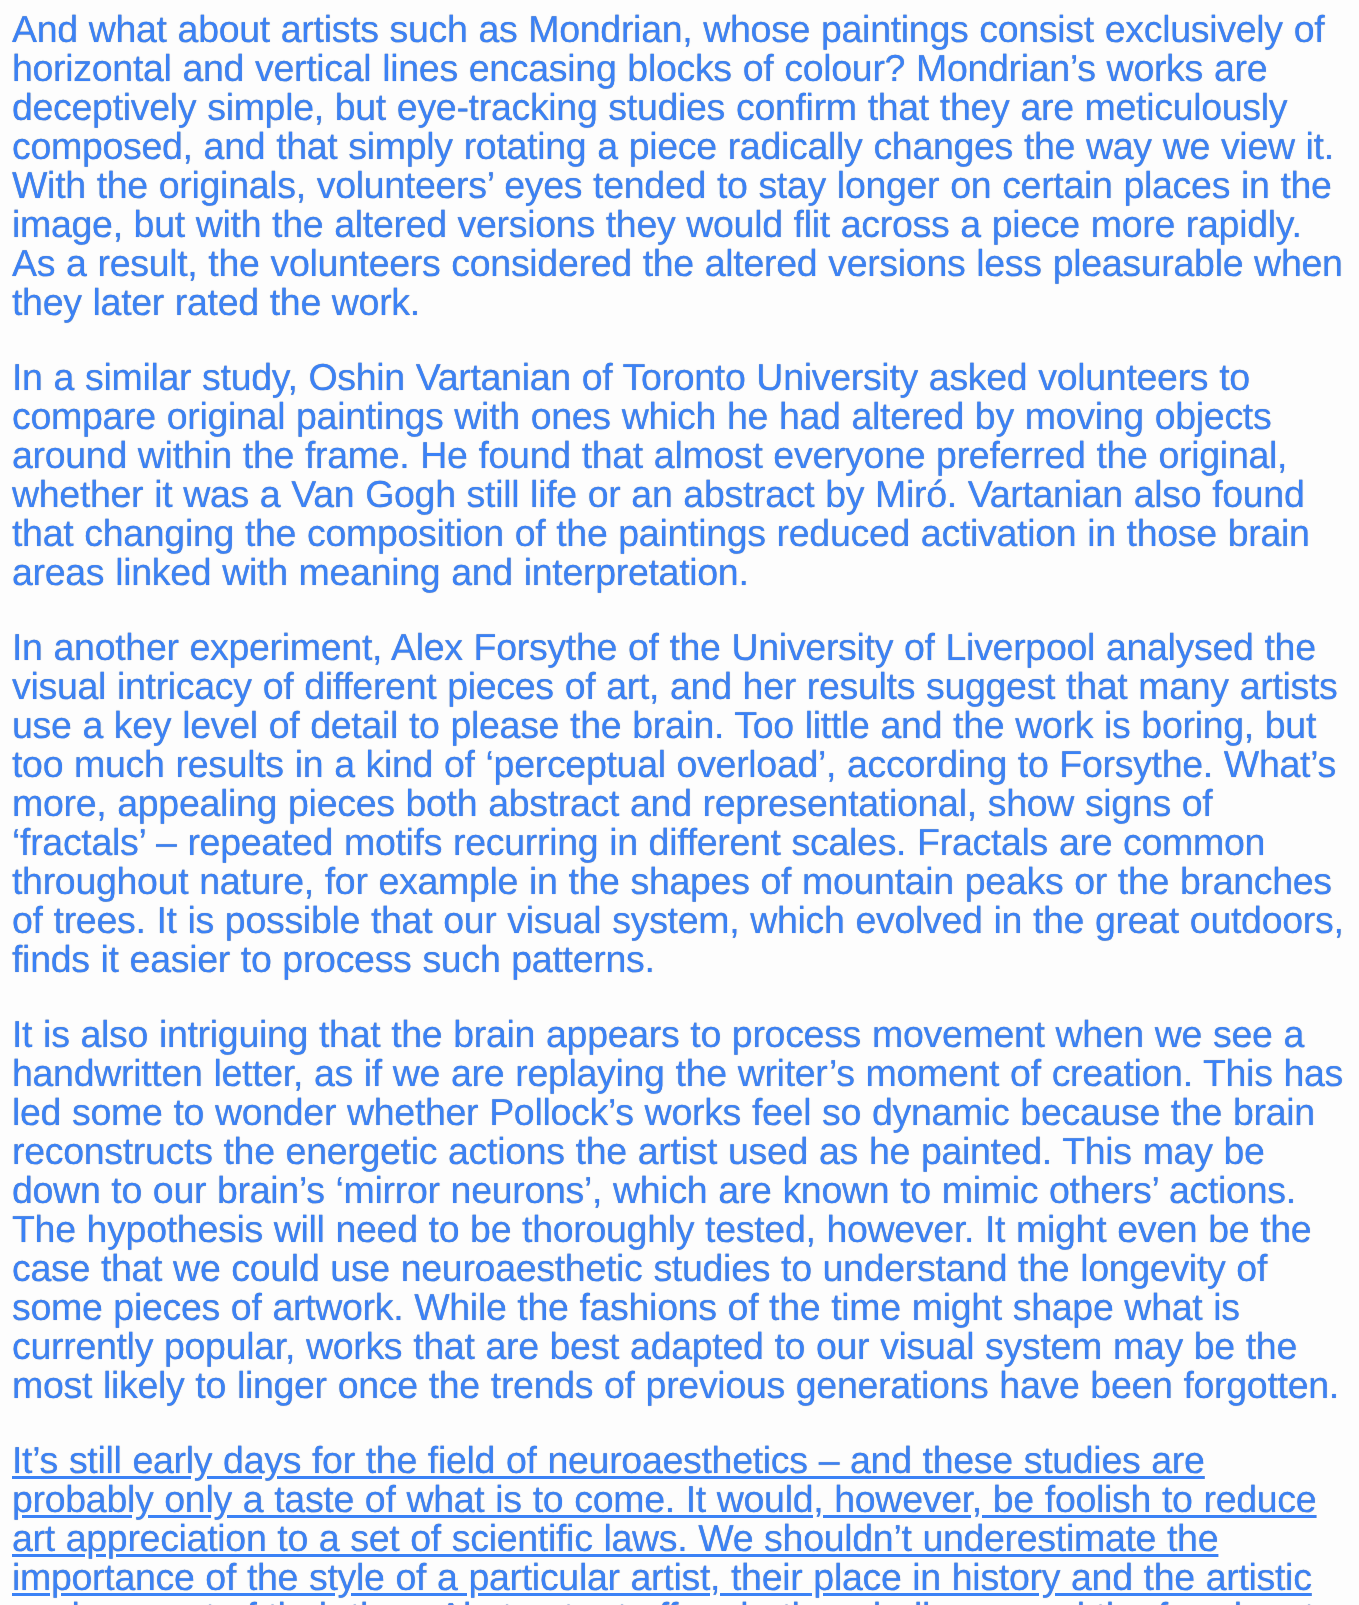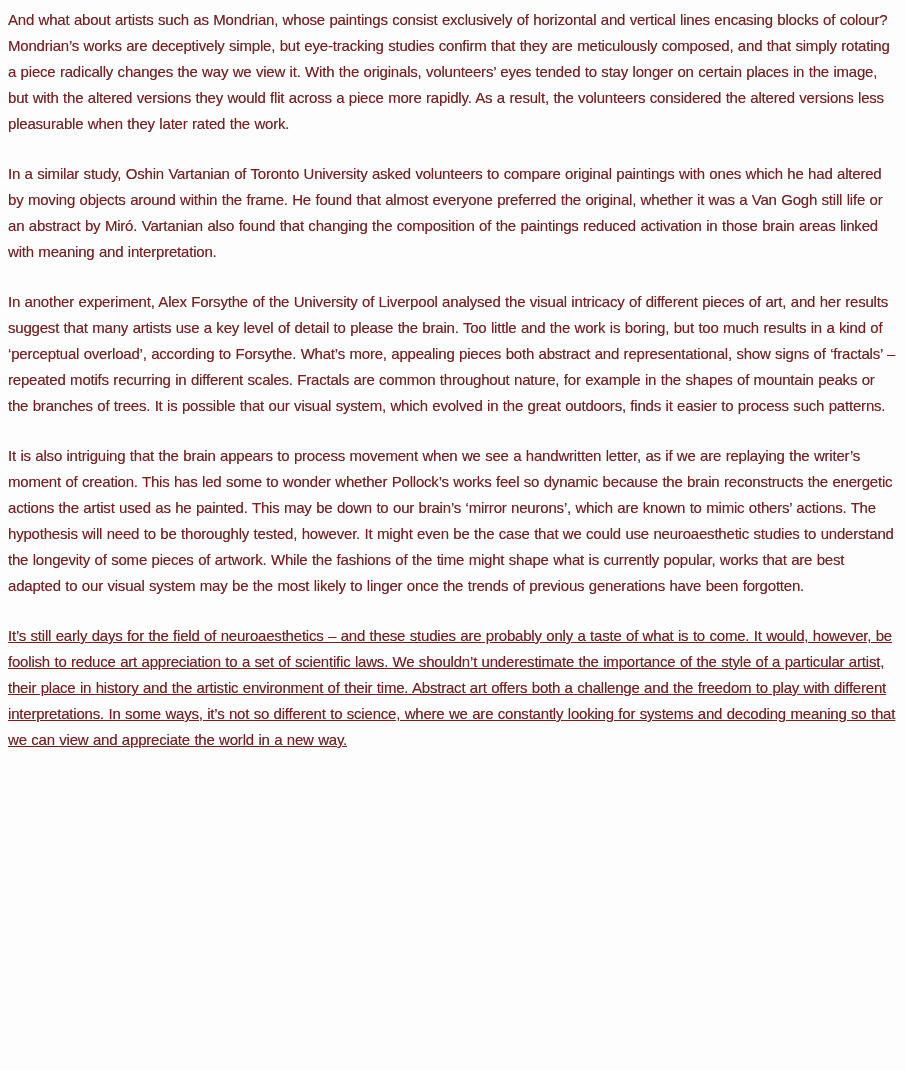--- a/index.html
+++ b/index.html
@@ -15,23 +15,23 @@
   }
   .page {
     box-sizing: border-box;
     width: 906px;
     height: 1070px;
     background: #fdfdfd;
     padding: 7px 10px 6px 8px;
   }
   .page p {
     margin: 0 0 24px 0;
-    font-size: 15px;
+    font-size: 25px;
     line-height: 26px;
-    color: #7f1d1d;
+    color: #3b82f6;
     letter-spacing: -0.2px;
     word-spacing: 0.5px;
     text-shadow: 0 0 0.6px rgba(40,40,40,0.55);
     text-align: left;
   }
   .page p:last-child {
     margin-bottom: 0;
     text-decoration: underline;
   }
 </style>

